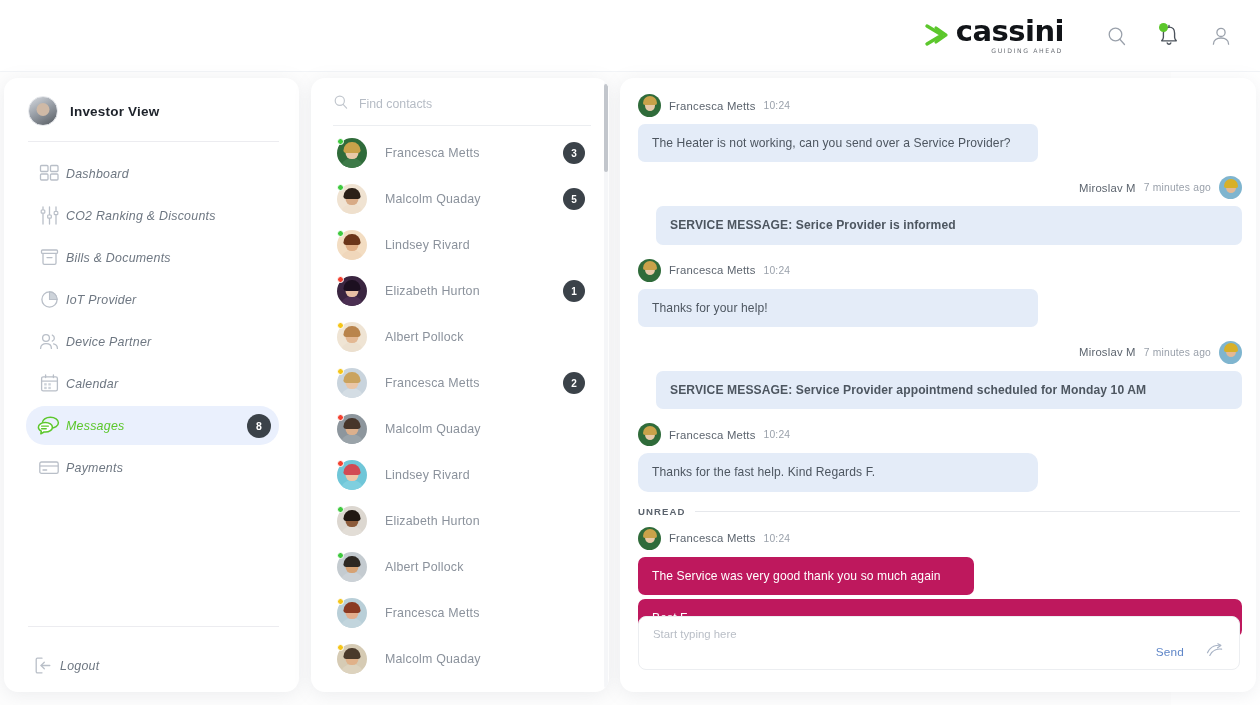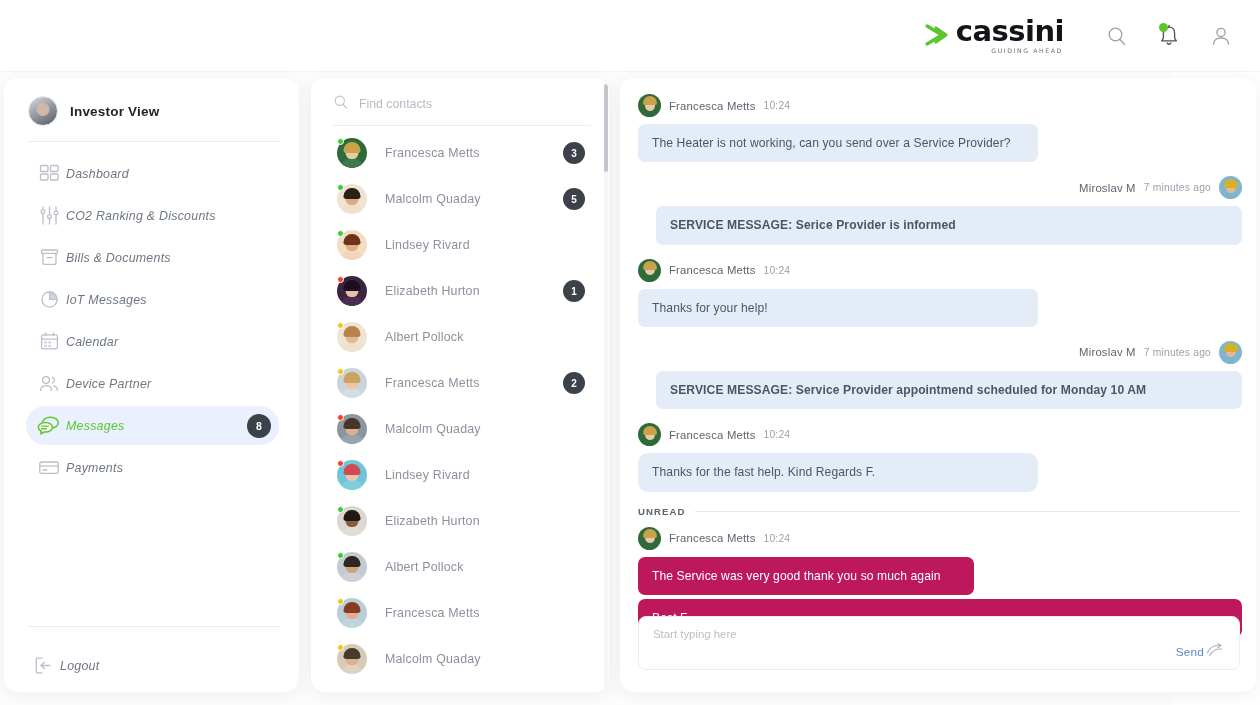--- a/index.html
+++ b/index.html
@@ -123,21 +123,21 @@
   .composer {
     position: absolute; left: 18px; right: 16px; bottom: 22px; height: 54px;
     border: 1px solid #eceef1; border-radius: 8px; background: #fff;
     display: flex; align-items: flex-start; padding: 9px 14px; margin-top: 35px;
   }
   .composer-input {
     border: none; outline: none; background: transparent; flex: 1;
     font-family: "Liberation Sans", sans-serif; font-size: 11.4px; color: #5c646e; padding-top: 2px;
   }
   .composer-input::placeholder { color: #b9bec6; }
-  .send-wrap { position: absolute; right: 14px; bottom: 8px; display: flex; align-items: center; gap: 2px; cursor: pointer; }
+  .send-wrap { position: absolute; right: 14px; bottom: 8px; display: flex; align-items: center; gap: 22px; cursor: pointer; }
   .send-lbl { font-size: 11.8px; color: #5f86c8; letter-spacing: .2px; }
 </style>
 </head>
 <body>
 
 <div class="page">
 
   <div class="topbar">
 
     <div class="logo-wrap">
@@ -222,49 +222,49 @@
         <span class="nav-label">Bills &amp; Documents</span>
       </div>
 
       <div class="nav-item">
         <span class="nav-ico">
           <svg width="21" height="21" viewBox="0 0 21 21">
             <circle cx="10.5" cy="10.5" r="7.6" fill="none" stroke="#b9bfc8" stroke-width="1.3"></circle>
             <path d="M10.5 10.5 L10.5 2.9 A7.6 7.6 0 0 1 18.1 10.5 Z" fill="#cdd3da" stroke="#b9bfc8" stroke-width="1.1"></path>
           </svg>
         </span>
-        <span class="nav-label">IoT Messages</span>
+        <span class="nav-label">IoT Provider</span>
+      </div>
+
+      <div class="nav-item">
+        <span class="nav-ico">
+          <svg width="22" height="21" viewBox="0 0 22 21">
+            <circle cx="8" cy="7" r="3.4" fill="none" stroke="#b9bfc8" stroke-width="1.3"></circle>
+            <path d="M2.6 17.4 c0 -3.2 2.6 -4.8 5.4 -4.8 s5.4 1.6 5.4 4.8" fill="none" stroke="#b9bfc8" stroke-width="1.3" stroke-linecap="round"></path>
+            <path d="M14.3 4.1 a3.3 3.3 0 0 1 0 6.1" fill="none" stroke="#b9bfc8" stroke-width="1.3" stroke-linecap="round"></path>
+            <path d="M15.6 12.9 c2.1 .4 3.8 1.8 3.8 4.5" fill="none" stroke="#b9bfc8" stroke-width="1.3" stroke-linecap="round"></path>
+          </svg>
+        </span>
+        <span class="nav-label">Device Partner</span>
       </div>
 
       <div class="nav-item">
         <span class="nav-ico">
           <svg width="21" height="21" viewBox="0 0 21 21">
             <rect x="2.6" y="3.8" width="15.8" height="14" rx="1.6" fill="none" stroke="#b9bfc8" stroke-width="1.3"></rect>
             <line x1="2.6" y1="8.1" x2="18.4" y2="8.1" stroke="#b9bfc8" stroke-width="1.2"></line>
             <line x1="6.6" y1="1.9" x2="6.6" y2="4.6" stroke="#b9bfc8" stroke-width="1.3" stroke-linecap="round"></line>
             <line x1="14.4" y1="1.9" x2="14.4" y2="4.6" stroke="#b9bfc8" stroke-width="1.3" stroke-linecap="round"></line>
             <rect x="5.2" y="10.2" width="2.5" height="2.3" fill="#cdd3da"></rect>
             <rect x="9.3" y="10.2" width="2.5" height="2.3" fill="#cdd3da"></rect>
             <rect x="5.2" y="13.8" width="2.5" height="2.3" fill="#cdd3da"></rect>
             <rect x="9.3" y="13.8" width="2.5" height="2.3" fill="#cdd3da"></rect>
           </svg>
         </span>
         <span class="nav-label">Calendar</span>
-      </div>
-
-      <div class="nav-item">
-        <span class="nav-ico">
-          <svg width="22" height="21" viewBox="0 0 22 21">
-            <circle cx="8" cy="7" r="3.4" fill="none" stroke="#b9bfc8" stroke-width="1.3"></circle>
-            <path d="M2.6 17.4 c0 -3.2 2.6 -4.8 5.4 -4.8 s5.4 1.6 5.4 4.8" fill="none" stroke="#b9bfc8" stroke-width="1.3" stroke-linecap="round"></path>
-            <path d="M14.3 4.1 a3.3 3.3 0 0 1 0 6.1" fill="none" stroke="#b9bfc8" stroke-width="1.3" stroke-linecap="round"></path>
-            <path d="M15.6 12.9 c2.1 .4 3.8 1.8 3.8 4.5" fill="none" stroke="#b9bfc8" stroke-width="1.3" stroke-linecap="round"></path>
-          </svg>
-        </span>
-        <span class="nav-label">Device Partner</span>
       </div>
 
       <div class="nav-item active">
         <span class="nav-ico">
           <svg width="24" height="21" viewBox="0 0 24 21">
             <path d="M13.4 2.2 C17.9 2.2 21.4 4.6 21.4 7.7 C21.4 10.8 17.9 13.2 13.4 13.2 C12.6 13.2 11.9 13.1 11.2 13 L8.4 14.6 L8.9 12.1 C6.6 11.1 5.4 9.5 5.4 7.7 C5.4 4.6 8.9 2.2 13.4 2.2 Z" fill="none" stroke="#5cc72c" stroke-width="1.5" stroke-linejoin="round"></path>
             <path d="M8.4 7.4 C4.4 7.4 1.4 9.5 1.4 12.2 C1.4 13.8 2.5 15.2 4.3 16.1 L3.8 18.8 L7 17 C7.5 17.1 8 17.1 8.4 17.1 C12.4 17.1 15.4 15 15.4 12.2 C15.4 9.5 12.4 7.4 8.4 7.4 Z" fill="#ffffff" stroke="#5cc72c" stroke-width="1.5" stroke-linejoin="round"></path>
             <line x1="4.6" y1="11.1" x2="11.4" y2="11.1" stroke="#5cc72c" stroke-width="1.4" stroke-linecap="round"></line>
             <line x1="4.6" y1="13.7" x2="9.2" y2="13.7" stroke="#5cc72c" stroke-width="1.4" stroke-linecap="round"></line>
           </svg>

